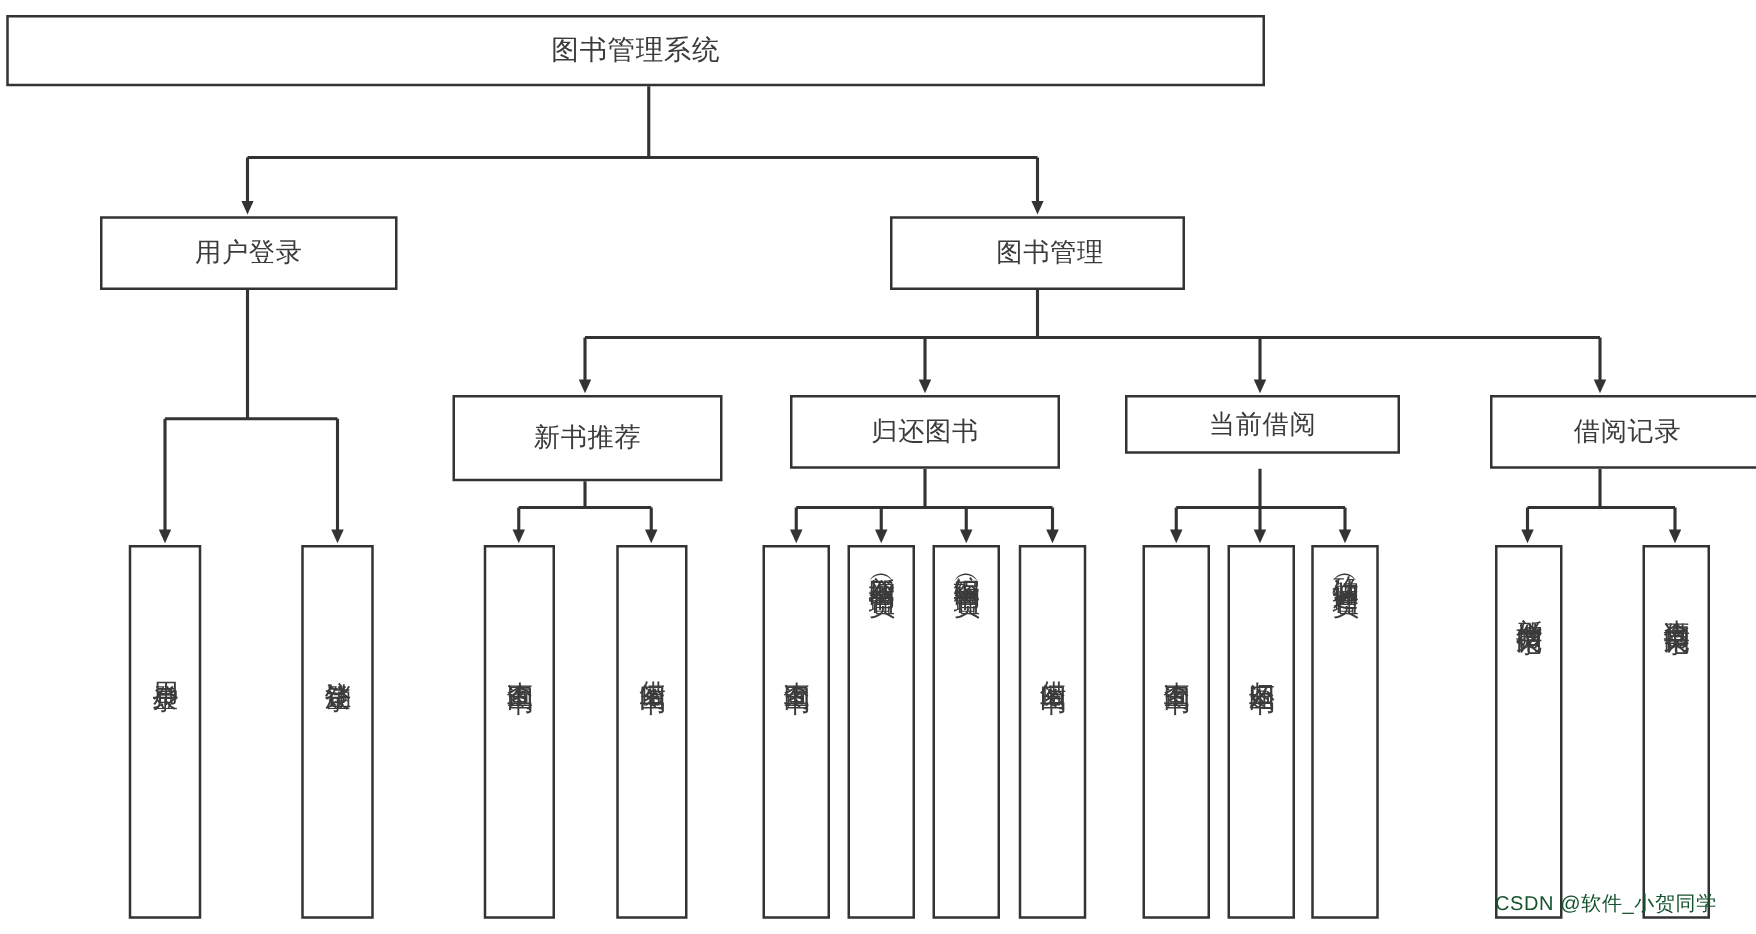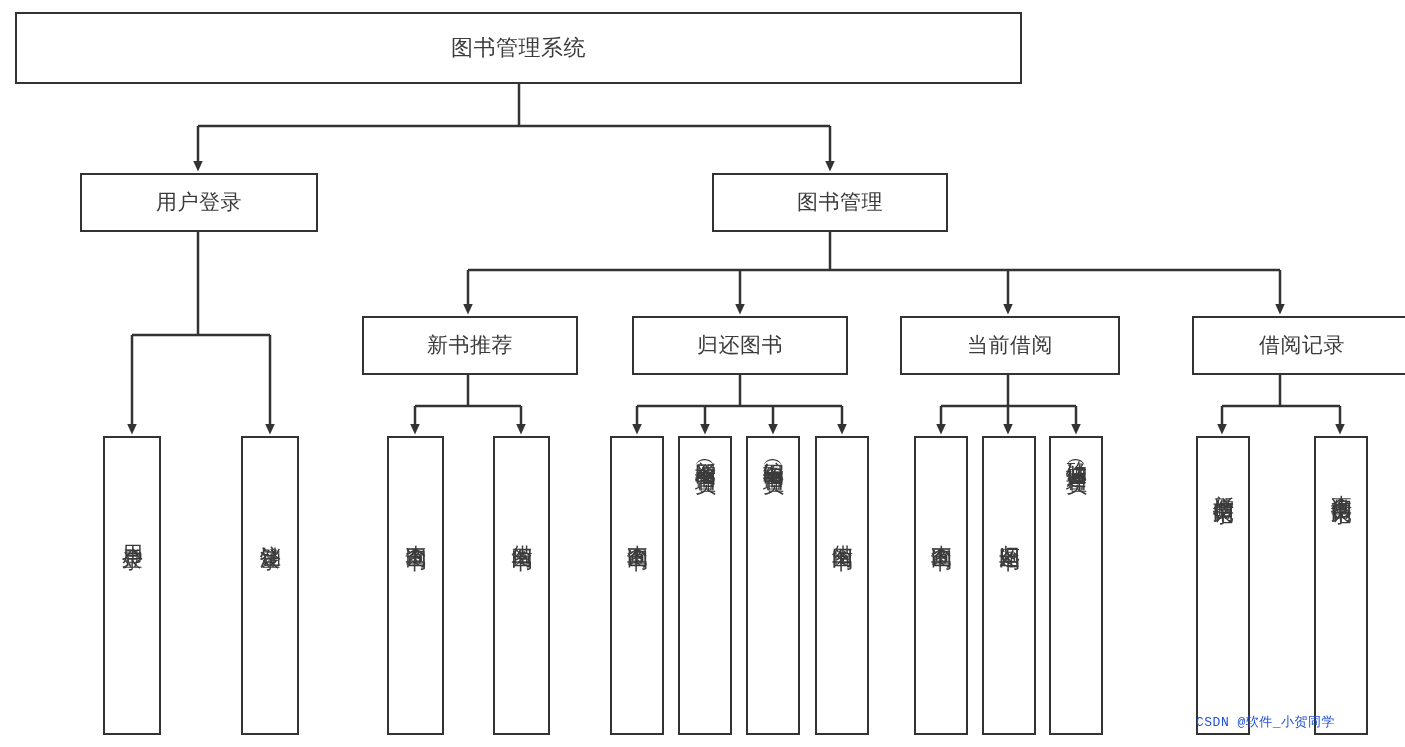--- a/index.html
+++ b/index.html
@@ -62,26 +62,26 @@
     text-orientation: upright;
     font-size: 21px;
     line-height: 1.0;
     letter-spacing: 2px;
     white-space: nowrap;
   }
   .node.vert.mid2 { padding-top: 90px; }
   .node.vert.mid3 { padding-top: 40px; }
   .watermark {
     position: absolute;
-    color: #1d4ed8;
-    font-size: 13px;
+    color: #14532d;
+    font-size: 16px;
     letter-spacing: 0.5px;
     white-space: nowrap;
     z-index: 3;
-    font-family: Liberation Mono, monospace;
+    font-family: Liberation Sans, sans-serif;
   }
 </style>
 </head>
 <body>
 
 <div id="canvas">
 
   <svg id="edges" viewBox="0 0 1405 747" width="1405" height="747" xmlns="http://www.w3.org/2000/svg">
     <defs>
       <marker id="arrow" markerWidth="12" markerHeight="12" refX="1.5" refY="5" orient="auto" markerUnits="userSpaceOnUse">
@@ -125,41 +125,41 @@
       <path d="M1008,406 L1008,425" marker-end="url(#arrow)"></path>
       <path d="M1076,406 L1076,425" marker-end="url(#arrow)"></path>
 
       <path d="M1280,375 L1280,406"></path>
       <path d="M1222,406 L1340,406"></path>
       <path d="M1222,406 L1222,425" marker-end="url(#arrow)"></path>
       <path d="M1340,406 L1340,425" marker-end="url(#arrow)"></path>
     </g>
   </svg>
 
-  <div class="node horiz root" style="left:15px; top:12px; width:1007px; height:72px;justify-content:center;">
+  <div class="node horiz root" style="left:5px; top:12px; width:1007px; height:57px;justify-content:center;">
     <span class="label">图书管理系统</span>
   </div>
 
   <div class="node horiz" style="left:80px; top:173px; width:238px; height:59px;">
     <span class="label">用户登录</span>
   </div>
 
   <div class="node horiz" style="left:712px; top:173px; width:236px; height:59px;padding-left:20px;">
     <span class="label">图书管理</span>
   </div>
 
-  <div class="node horiz" style="left:362px; top:316px; width:216px; height:59px;">
+  <div class="node horiz" style="left:362px; top:316px; width:216px; height:69px;">
     <span class="label">新书推荐</span>
   </div>
 
   <div class="node horiz" style="left:632px; top:316px; width:216px; height:59px;">
     <span class="label">归还图书</span>
   </div>
 
-  <div class="node horiz" style="left:900px; top:316px; width:220px; height:59px;">
+  <div class="node horiz" style="left:900px; top:316px; width:220px; height:47px;">
     <span class="label">当前借阅</span>
   </div>
 
   <div class="node horiz" style="left:1170px; top:316px; width:220px; height:59px;margin-left:22px;">
     <span class="label">借阅记录</span>
   </div>
 
   <div class="node vert mid2" style="left:103px; top:436px; width:58px; height:299px;">
     <span class="label">用户登录</span>
   </div>

